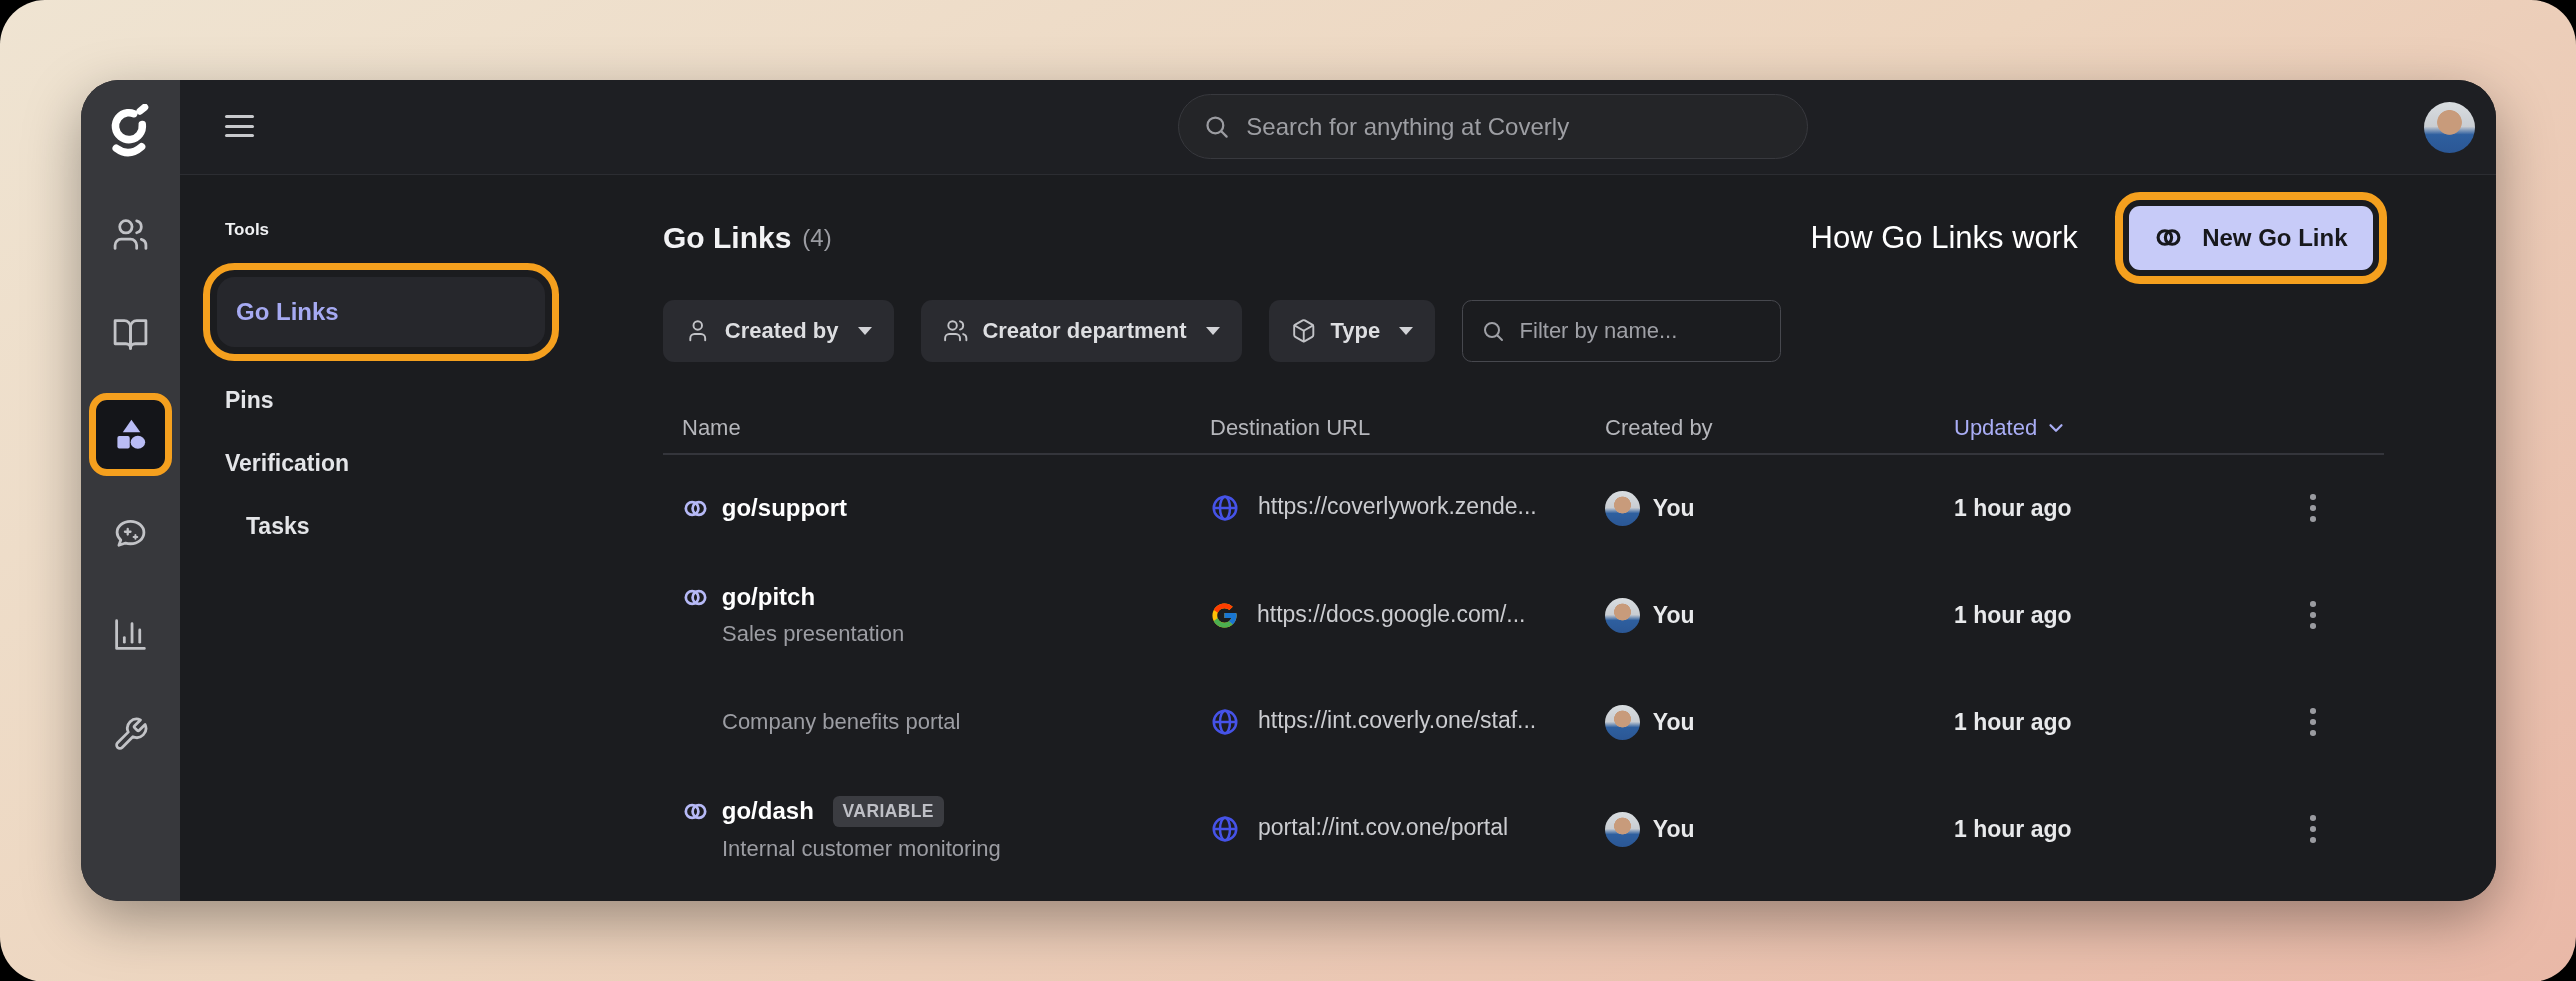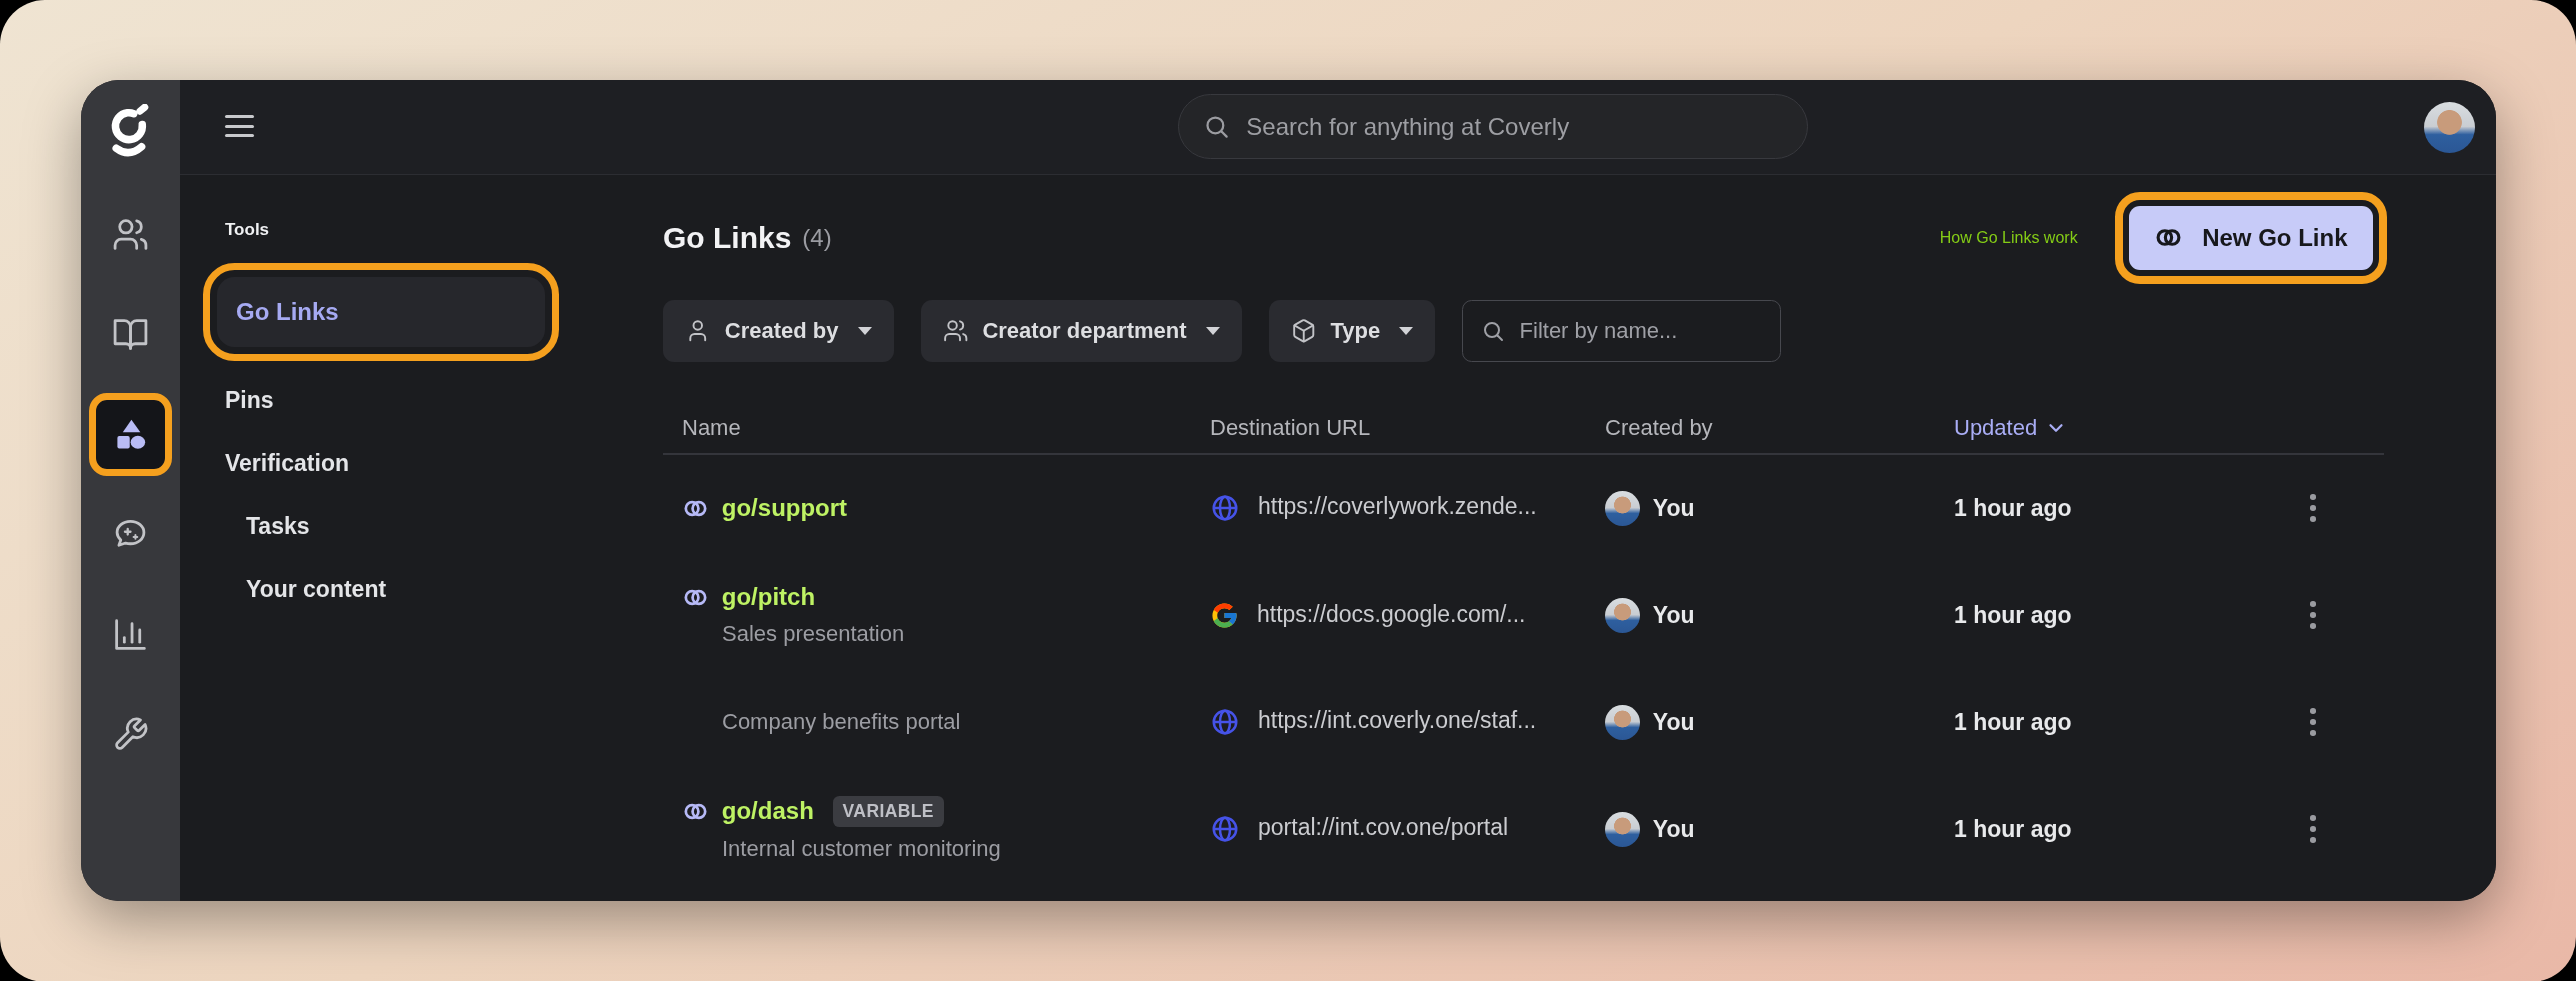--- a/index.html
+++ b/index.html
@@ -41,21 +41,21 @@
     padding-left:19px;margin-left:-8px;box-sizing:border-box;color:#A6AAF2;font-size:24px;font-weight:700;
     outline:7.2px solid #F5A01E;outline-offset:7.2px;margin-bottom:22px;cursor:pointer;}
   .tools-item{height:63px;display:flex;align-items:center;font-size:23px;font-weight:700;color:#E4E5E8;cursor:pointer;}
   .tools-item.indent{padding-left:21px;}
   
   .main{flex:1;min-width:0;padding:37px 112px 0 0;box-sizing:border-box;}
   .title-row{display:flex;align-items:center;height:51px;}
   .page-title{font-size:30px;font-weight:700;color:#F2F2F4;margin:0;}
   .page-count{font-size:24px;color:#9B9CA2;margin-left:11px;font-weight:400;}
   .spacer{flex:1;}
-  .help{color:#84cc16;font-size:16px;margin-right:51px;cursor:pointer;text-decoration:none;}
+  .help{color:#ffffff;font-size:31px;margin-right:51px;cursor:pointer;text-decoration:none;}
   .new-btn{height:64px;padding:0 25.5px;border:none;border-radius:11px;background:#C7CBF8;color:#17181C;
     font-size:24px;font-weight:700;display:flex;align-items:center;gap:19px;font-family:inherit;
     outline:8px solid #F5A01E;outline-offset:6.4px;cursor:pointer;margin-right:11px;}
   .filters{display:flex;align-items:center;gap:27px;margin-top:37px;}
   .filter-btn{height:62px;background:#2A2B30;border:none;border-radius:11px;padding:0 22px;display:flex;
     align-items:center;gap:14.3px;color:#DDDEE1;font-size:22px;font-weight:700;font-family:inherit;cursor:pointer;}
   .caret{width:0;height:0;border-left:7.2px solid transparent;border-right:7.2px solid transparent;
     border-top:8.8px solid #D2D3D7;margin-left:4.8px;}
   .filter-input{height:62px;width:319px;border:1.6px solid #47484E;border-radius:9.6px;display:flex;
     align-items:center;padding:0 17.5px;gap:12.8px;box-sizing:border-box;}
@@ -64,21 +64,21 @@
   .filter-input input::placeholder{color:#9FA0A6;}
   
   .table{margin-top:40px;}
   .thead,.row{display:grid;grid-template-columns:528px 395px 349px 263px 1fr;align-items:center;padding-left:19px;}
   .thead{height:51px;color:#B5B6BB;font-size:22px;}
   .th-updated{color:#A9ADF5;display:flex;align-items:center;gap:8px;cursor:pointer;}
   .divider{height:1.6px;background:#34353B;}
   .row{height:107px;}
   .name-cell{display:flex;flex-direction:column;justify-content:center;gap:9.6px;}
   .name-line{display:flex;align-items:center;gap:12.8px;}
-  .go-name{color:#bef264;font-size:24px;font-weight:700;text-decoration:none;cursor:pointer;}
+  .go-name{color:#ffffff;font-size:24px;font-weight:700;text-decoration:none;cursor:pointer;}
   .badge{background:#3B3C41;color:#BFC0C6;font-size:17.5px;font-weight:700;letter-spacing:0.4px;
     padding:4.8px 9.6px;border-radius:6.4px;margin-left:6.4px;}
   .badge:empty{display:none;}
   .desc{color:#9C9DA3;font-size:22px;padding-left:40px;}
   .url-cell{display:flex;align-items:flex-start;gap:18px;min-width:0;}
   .url-text{color:#CBCCD0;font-size:23px;white-space:nowrap;overflow:hidden;}
   .url-icon{display:flex;align-items:center;}
   .url-icon svg{display:none;}
   .url-icon[data-kind="globe"] .icon-globe{display:block;}
   .url-icon[data-kind="google"] .icon-google{display:block;}
@@ -177,21 +177,20 @@
 
         <aside class="tools">
           <div class="tools-title">Tools</div>
           <nav class="tools-nav">
             <div class="pill">
               <span>Go Links</span>
             </div>
             <div class="tools-item">Pins</div>
             <div class="tools-item">Verification</div>
             <div class="tools-item indent">Tasks</div>
-            <div class="tools-item indent">Your content</div>
           </nav>
         </aside>
 
         <main class="main">
           <div class="title-row">
             <h1 class="page-title">Go Links</h1>
             <span class="page-count">(4)</span>
             <span class="spacer"></span>
             <a class="help">How Go Links work</a>
             <button class="new-btn">

